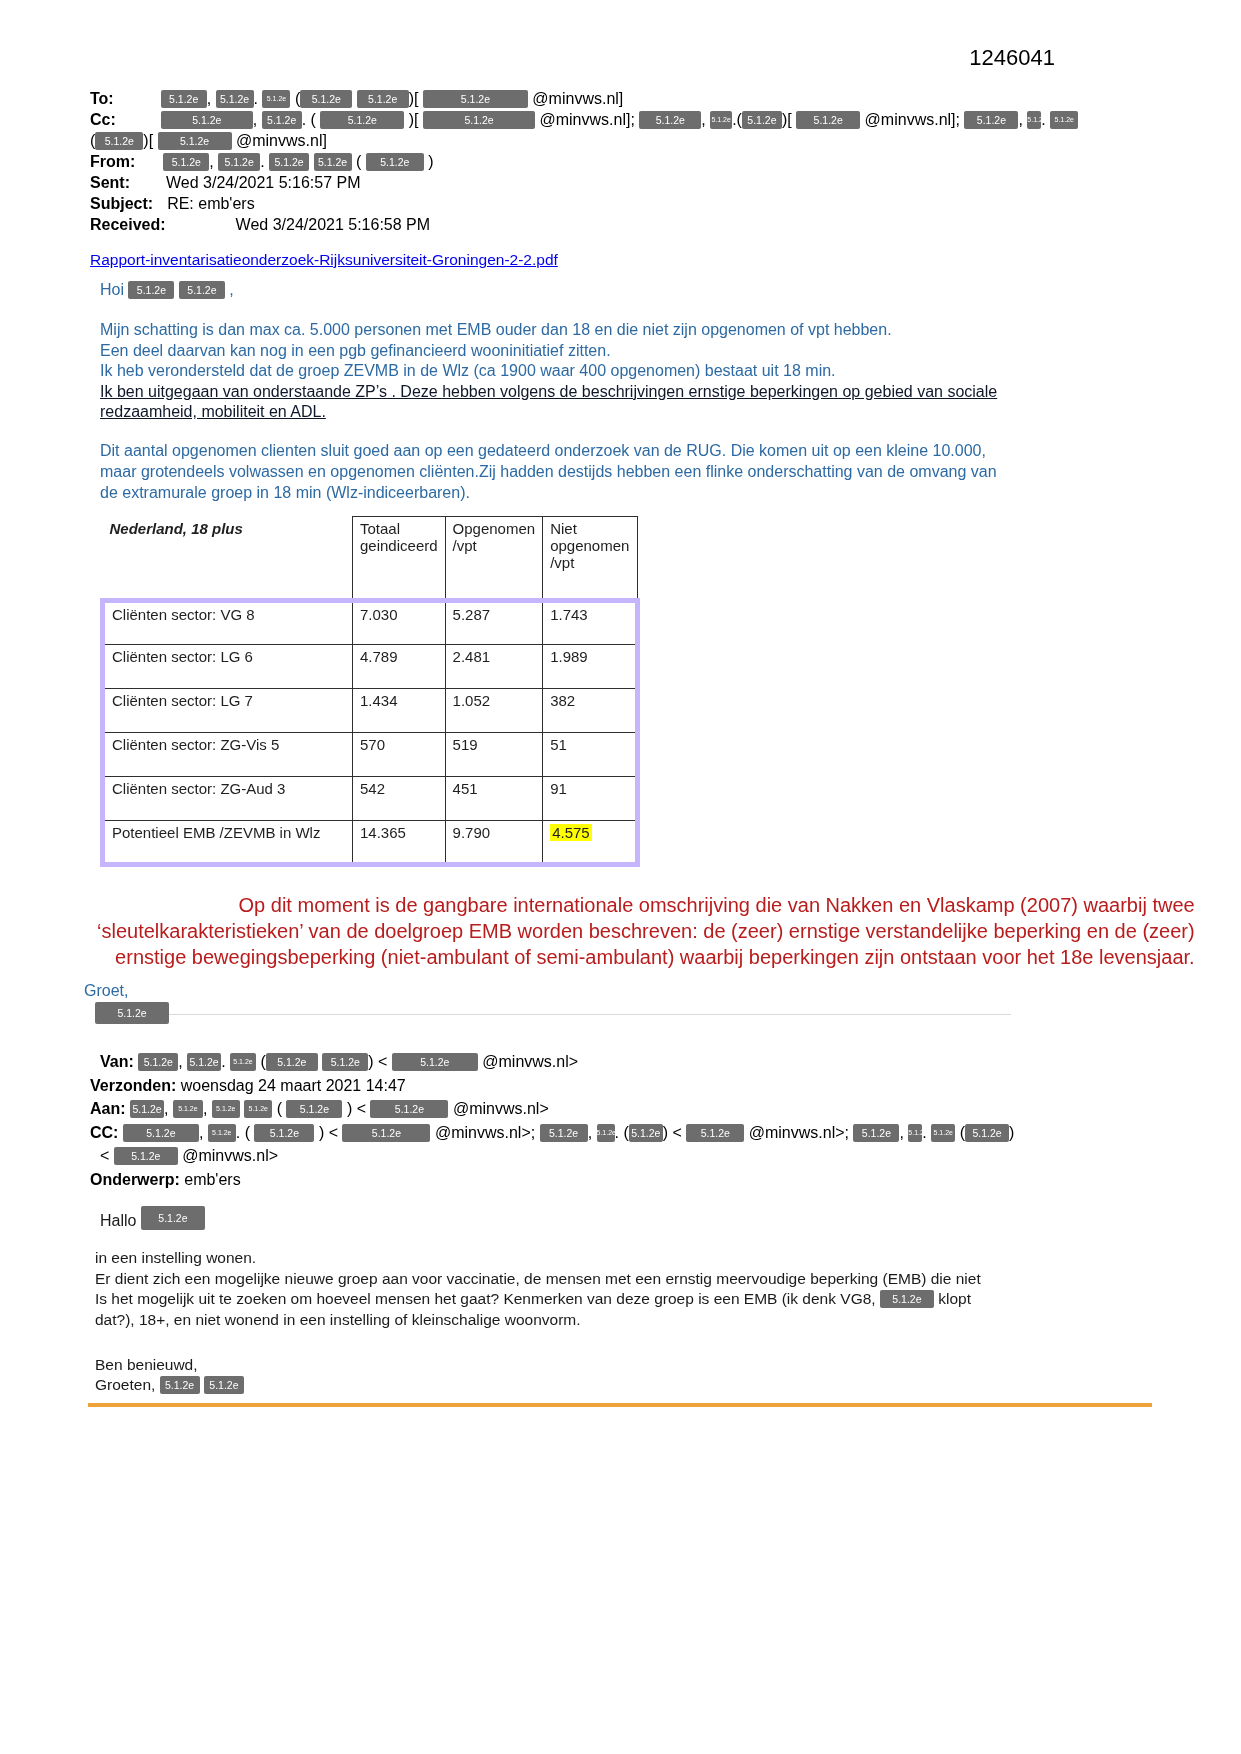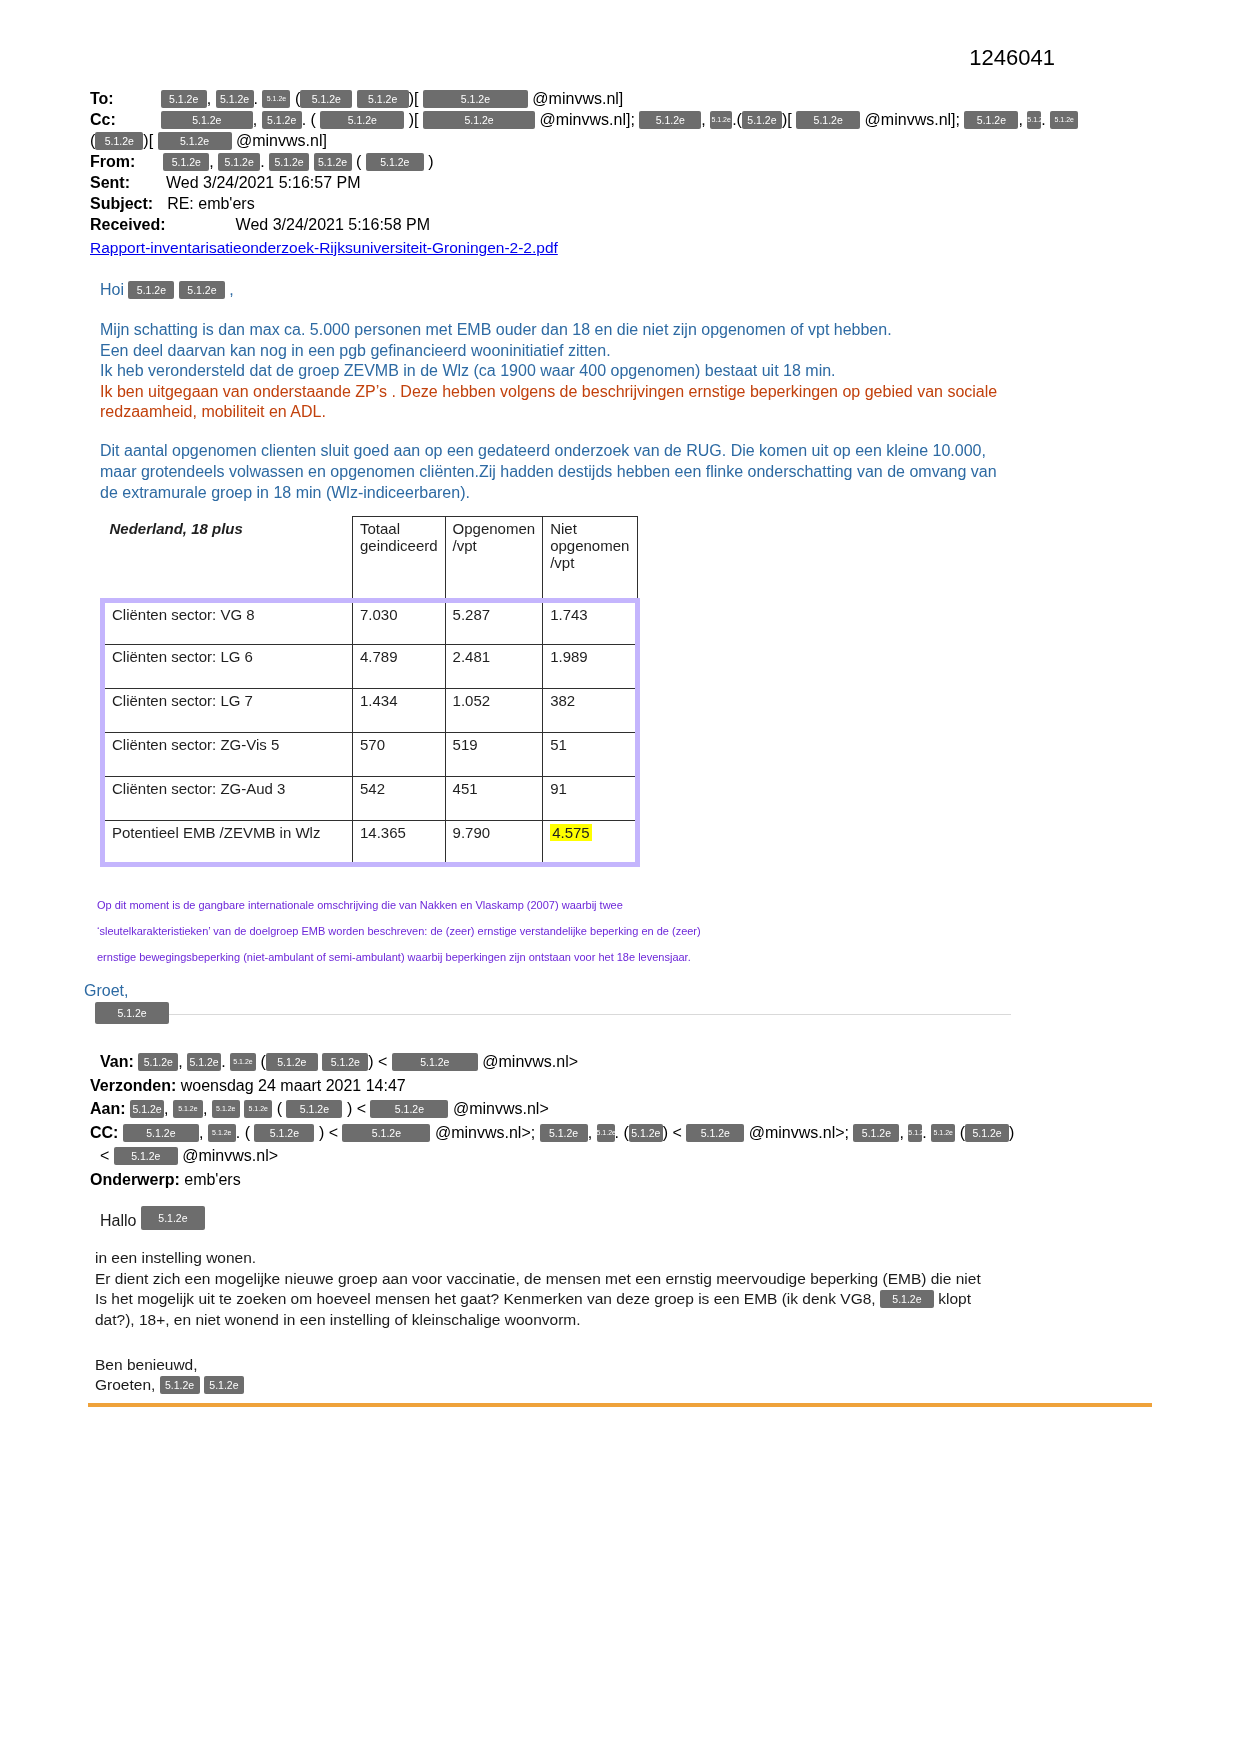--- a/index.html
+++ b/index.html
@@ -24,46 +24,46 @@
     font-size: 10.5px; height: 18px; line-height: 18px;
     text-align: center; vertical-align: -4px;
     border-radius: 2px; overflow: hidden; white-space: nowrap;
   }
   .redact.xs { font-size: 7px; }
   .gap { display: inline-block; height: 1px; }
 
   
   #hdr { left: 90px; top: 88px; font-size: 16px; line-height: 21px; color: #000; }
   #hdr .line { height: 21px; white-space: nowrap; }
-  #attachment-line { margin-top: 2px; }
+  #attachment-line { margin-top: 14px; }
   a.attach { color: #0000EE; text-decoration: underline; font-size: 15.5px; }
 
   .blue { color: #2D6AA3; }
-  .dark { color: #c2410c; }
+  .dark { color: #0f172a; text-decoration: underline; }
 
   #greeting { left: 100px; top: 281px; font-size: 16px; }
   #para1 { left: 100px; top: 320px; font-size: 16px; line-height: 20.5px; white-space: nowrap; }
   #para2 { left: 100px; top: 440px; font-size: 16px; line-height: 21px; white-space: nowrap; }
 
   
   #tablewrap { left: 100px; top: 516px; }
   table.emb { border-collapse: collapse; font-size: 15px; color: #1f1f1f; }
   table.emb col.c1 { width: 250px; }
   table.emb col.c2 { width: 92px; }
   table.emb col.c3 { width: 91px; }
   table.emb col.c4 { width: 95px; }
   table.emb th, table.emb td { vertical-align: top; text-align: left; padding: 3px 7px; font-weight: normal; }
   tr.headrow th { border: 1px solid #2f2f2f; height: 84px; }
   tr.headrow td.corner { border: none; font-style: italic; font-weight: bold; }
   tbody.data { border: 5px solid #c4b5fd; }
   tbody.data td { border: 1px solid #2f2f2f; height: 44px; }
   td.cell-num { text-align: right; }
   .hl { background: #FFFF00; padding: 0 2px; }
 
-  #para3 { left: 97px; top: 892px; font-size: 11px; line-height: 26px; color: #6d28d9; white-space: nowrap; }
+  #para3 { left: 97px; top: 892px; font-size: 20px; line-height: 26px; color: #b91c1c; white-space: nowrap; text-align: right; }
   #groet { left: 84px; top: 982px; font-size: 16px; }
   #signature { left: 95px; top: 1002px; }
   #divider { left: 166px; top: 1014px; width: 845px; height: 1px; background: #d9d9d9; }
 
   
   #qhdr { left: 90px; top: 1050px; font-size: 16px; line-height: 23.5px; color: #000; }
   #qhdr .line { white-space: nowrap; }
   #qhdr .ind { padding-left: 10px; }
 
   #hallo { left: 100px; top: 1206px; font-size: 16px; color: #1a1a1a; }

